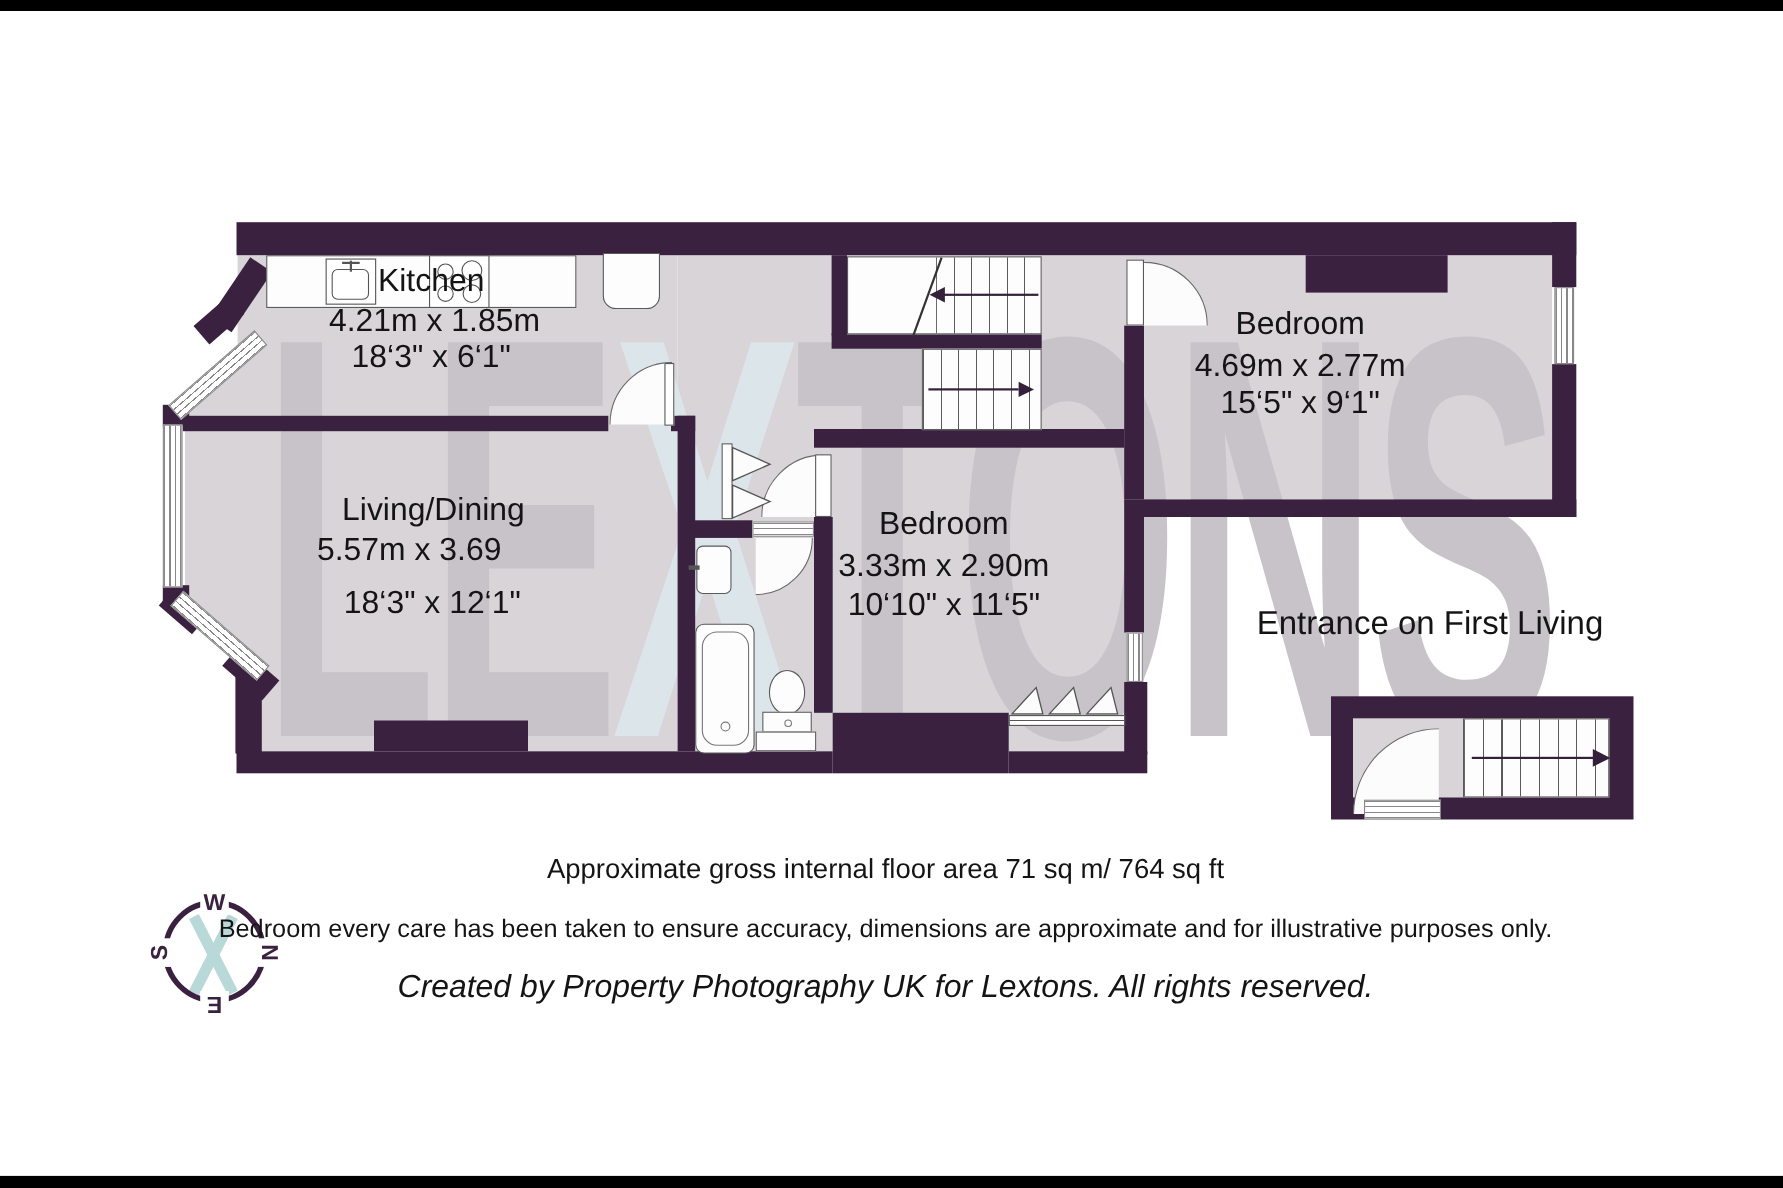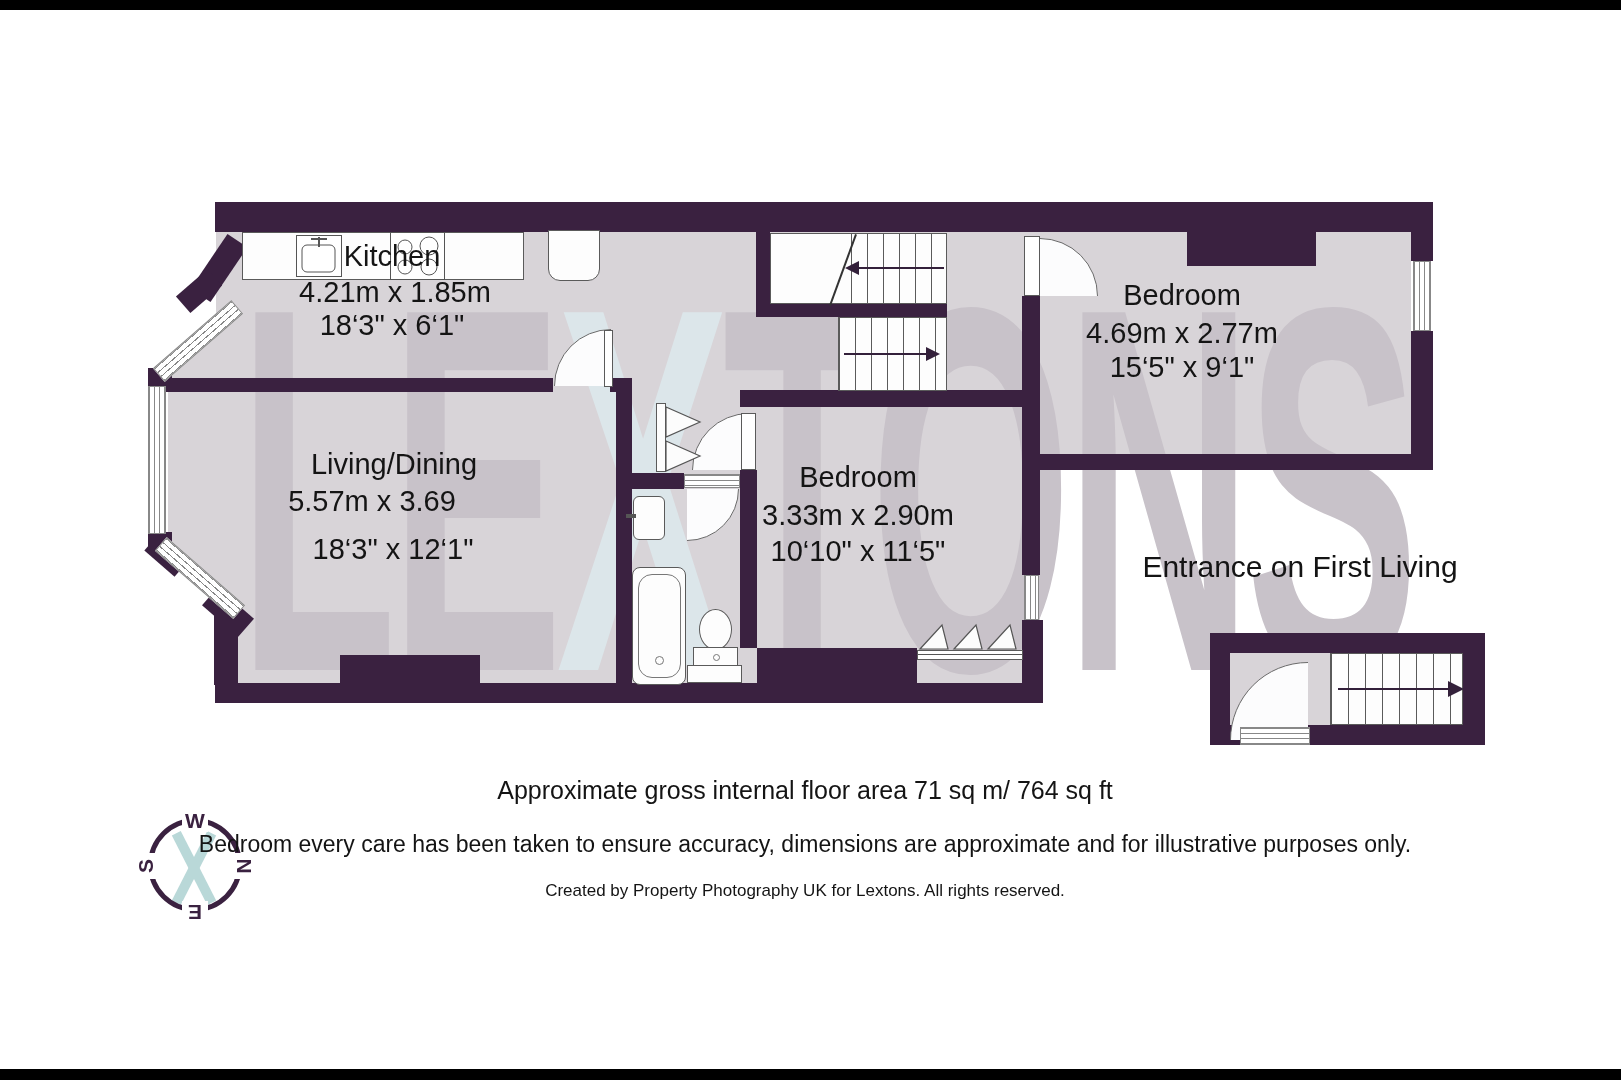--- a/index.html
+++ b/index.html
@@ -182,13 +182,13 @@
   <div class="cmask" style="left:45px;top:96px;width:26px;height:22px;"></div>
   <div class="cmask" style="left:-2px;top:48px;width:22px;height:26px;"></div>
   <div class="compass-letter" style="left:58px;top:16px;">W</div>
   <div class="compass-letter" style="left:107px;top:61px;transform:translate(-50%,-50%) rotate(90deg);">N</div>
   <div class="compass-letter" style="left:58px;top:107px;transform:translate(-50%,-50%) rotate(180deg);">E</div>
   <div class="compass-letter" style="left:9px;top:61px;transform:translate(-50%,-50%) rotate(-90deg);">S</div>
 </div>
 
 <div class="foot" style="top:776px;font-size:25px;">Approximate gross internal floor area 71 sq m/ 764 sq ft</div>
 <div class="foot" style="top:831px;font-size:23px;">Bedroom every care has been taken to ensure accuracy, dimensions are approximate and for illustrative purposes only.</div>
-<div class="foot" style="top:881px;font-size:17px;">Created by Property Photography UK for Lextons. All rights reserved.</div>
+<div class="foot" style="top:881px;font-size:29px;font-style:italic;">Created by Property Photography UK for Lextons. All rights reserved.</div>
 
 </body></html>

